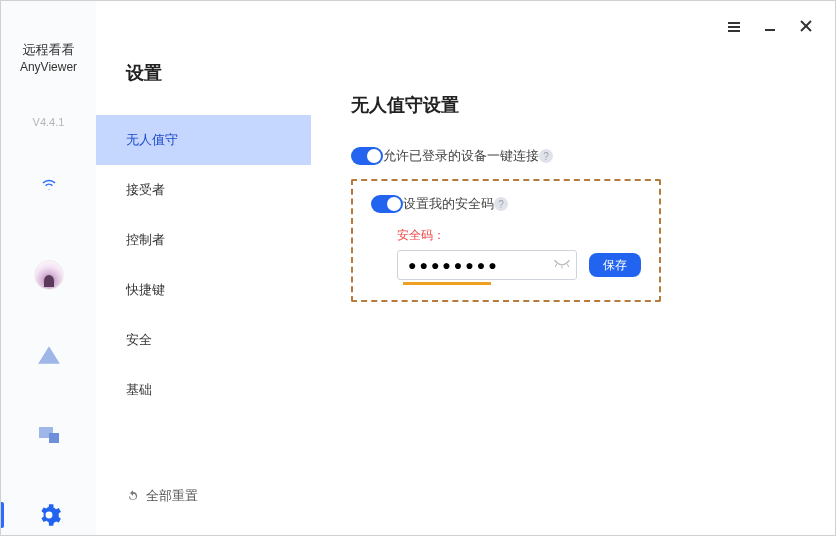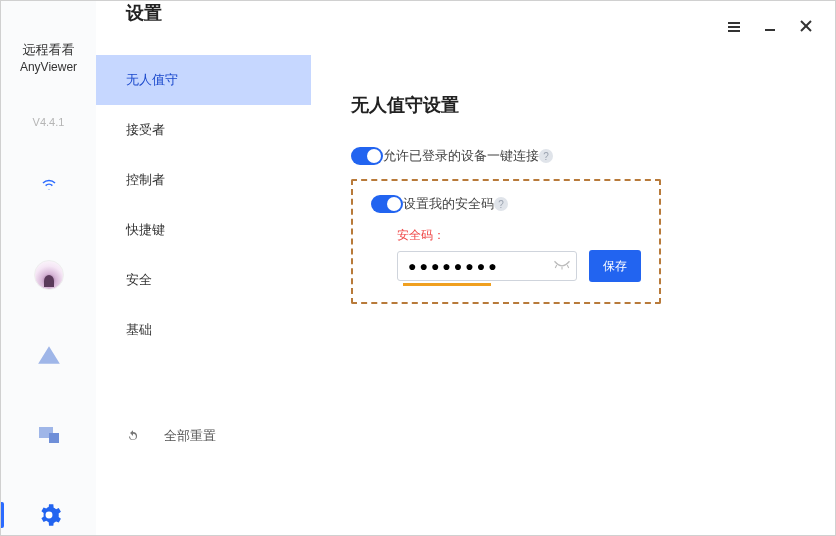--- a/index.html
+++ b/index.html
@@ -49,20 +49,21 @@
   position: absolute;
   left: 0;
   width: 3px; height: 26px;
   background: #2b6bff;
   border-radius: 0 2px 2px 0;
 }
 
 .settings-menu {
   width: 215px;
   background: #fff;
+  padding-top: 60px;
   display: flex;
   flex-direction: column;
 }
 .settings-title {
   font-size: 18px;
   font-weight: 600;
   color: #222;
   padding: 0 30px 30px 30px;
 }
 .menu-item {
@@ -73,21 +74,21 @@
 }
 .menu-item.active {
   background: #c6d7ff;
   color: #1b49cc;
 }
 .reset-row {
   margin-top: 60px;
   padding: 12px 30px;
   display: flex;
   align-items: center;
-  gap: 24px;
+  gap: 6px;
   font-size: 13px;
   color: #555;
   cursor: pointer;
 }
 
 .main {
   flex: 1;
   padding: 92px 30px 0 40px;
   position: relative;
 }
@@ -165,22 +166,22 @@
   position: absolute;
   right: 6px; top: 50%;
   transform: translateY(-50%);
   color: #bbb;
   cursor: pointer;
 }
 .save-btn {
   background: #2264f0;
   color: #fff;
   border: none;
-  border-radius: 3px;
-  width: 52px; height: 32px;
+  border-radius: 8px;
+  width: 52px; height: 24px;
   font-size: 12px;
   cursor: pointer;
 }
 
 .window-controls {
   position: absolute;
   top: 18px; right: 22px;
   display: flex;
   gap: 22px;
   align-items: center;

